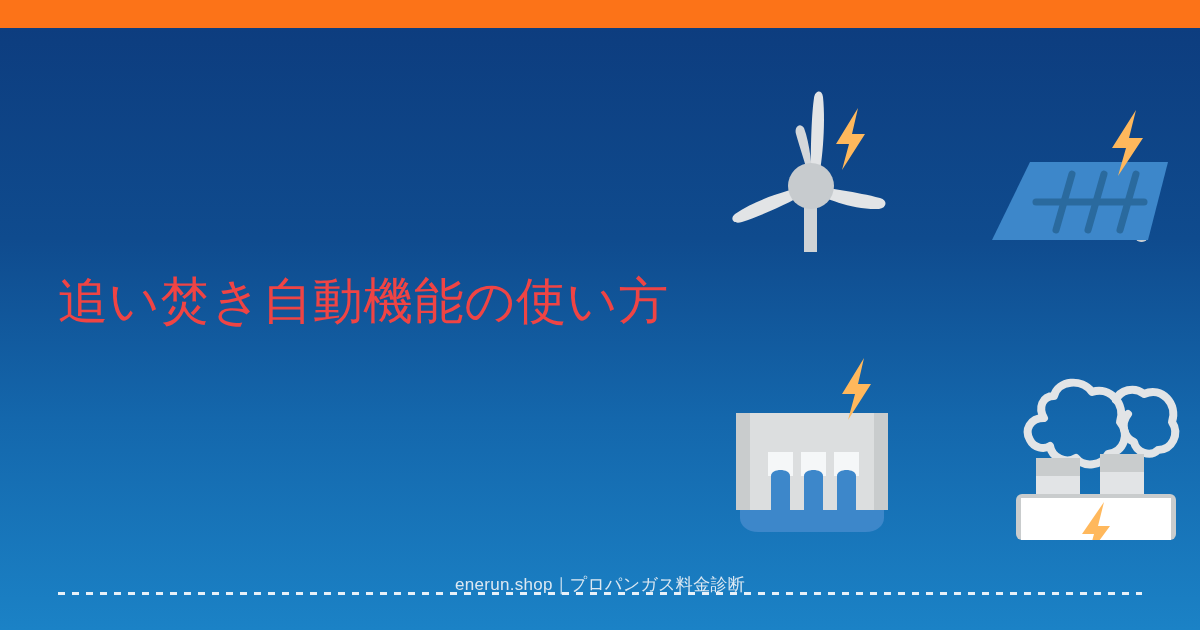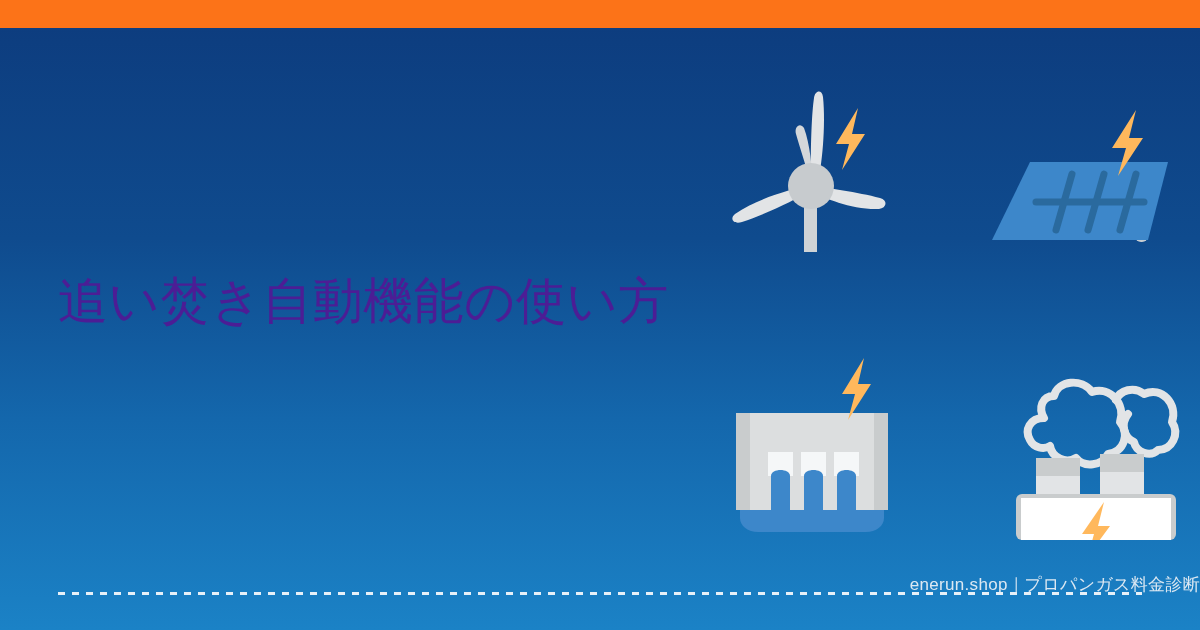--- a/index.html
+++ b/index.html
@@ -28,36 +28,36 @@
     top: 28px;
     width: 1200px;
     height: 602px;
     background: linear-gradient(180deg, #0d3d7f 0%, #0f4b8e 35%, #1467ac 65%, #1b82c6 100%);
   }
   .title {
     position: absolute;
     left: 58px;
     top: 272px;
     width: 660px;
-    color: #4c1d95;
+    color: #ef4444;
     font-size: 50px;
     line-height: 58px;
     letter-spacing: 0.5px;
     font-weight: 400;
     white-space: nowrap;
   }
   .footer-wrap {
     position: absolute;
     left: 0;
     top: 568px;
     width: 1200px;
     height: 34px;
     display: flex;
     align-items: center;
-    justify-content: flex-end;
+    justify-content: center;
   }
   .footer-text {
     color: #dce8f2;
     font-size: 17px;
     line-height: 22px;
     letter-spacing: 0.3px;
     white-space: nowrap;
   }
   .dashed-rule {
     position: absolute;

